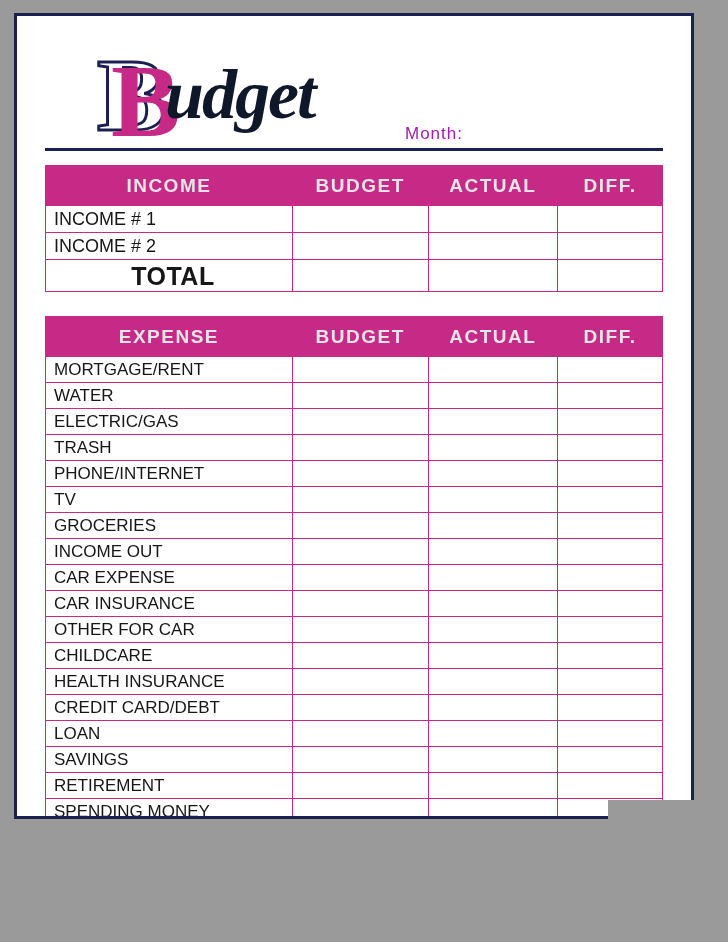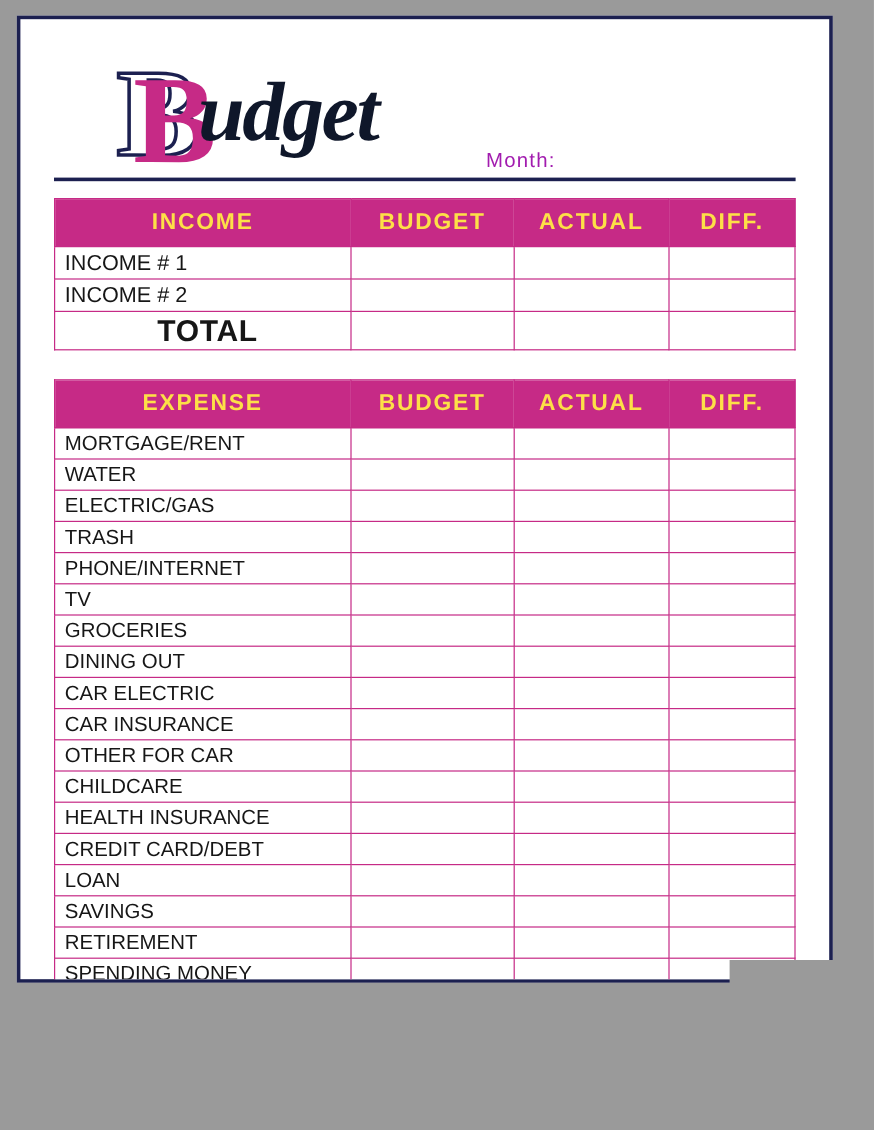--- a/index.html
+++ b/index.html
@@ -100,21 +100,21 @@
     table-layout: fixed;
     margin-top: 16px;
   }
   table.budget col.c1 { width: 40%; }
   table.budget col.c2 { width: 22%; }
   table.budget col.c3 { width: 21%; }
   table.budget col.c4 { width: 17%; }
 
   tr.head th {
     background: #c62a86;
-    color: #fde047;
+    color: #e5e5e5;
     font-size: 19px;
     font-weight: bold;
     letter-spacing: 1.5px;
     text-align: center;
     padding: 9px 0 8px 0;
     border: 1px solid #c62a86;
     font-family: "Liberation Sans", sans-serif;
   }
   tr.head th.hd-actual {
     font-size: 19px;
@@ -263,27 +263,27 @@
             <td class="val"></td>
             <td class="val"></td>
           </tr>
           <tr>
             <td class="label">GROCERIES</td>
             <td class="val"></td>
             <td class="val"></td>
             <td class="val"></td>
           </tr>
           <tr>
-            <td class="label">DINING OUT</td>
-            <td class="val"></td>
-            <td class="val"></td>
-            <td class="val"></td>
-          </tr>
-          <tr>
-            <td class="label">CAR ELECTRIC</td>
+            <td class="label">INCOME OUT</td>
+            <td class="val"></td>
+            <td class="val"></td>
+            <td class="val"></td>
+          </tr>
+          <tr>
+            <td class="label">CAR EXPENSE</td>
             <td class="val"></td>
             <td class="val"></td>
             <td class="val"></td>
           </tr>
           <tr>
             <td class="label">CAR INSURANCE</td>
             <td class="val"></td>
             <td class="val"></td>
             <td class="val"></td>
           </tr>

